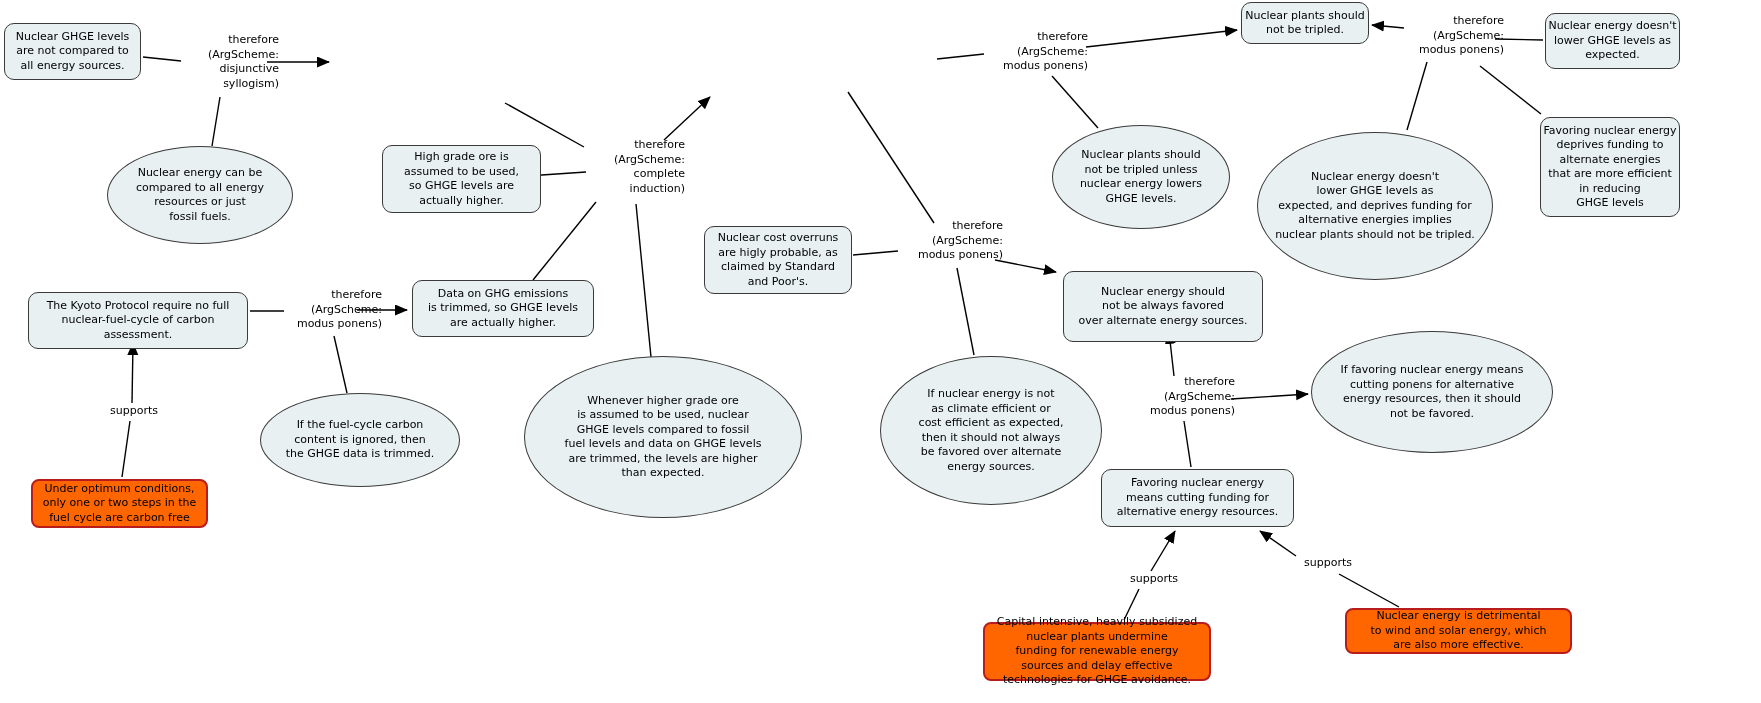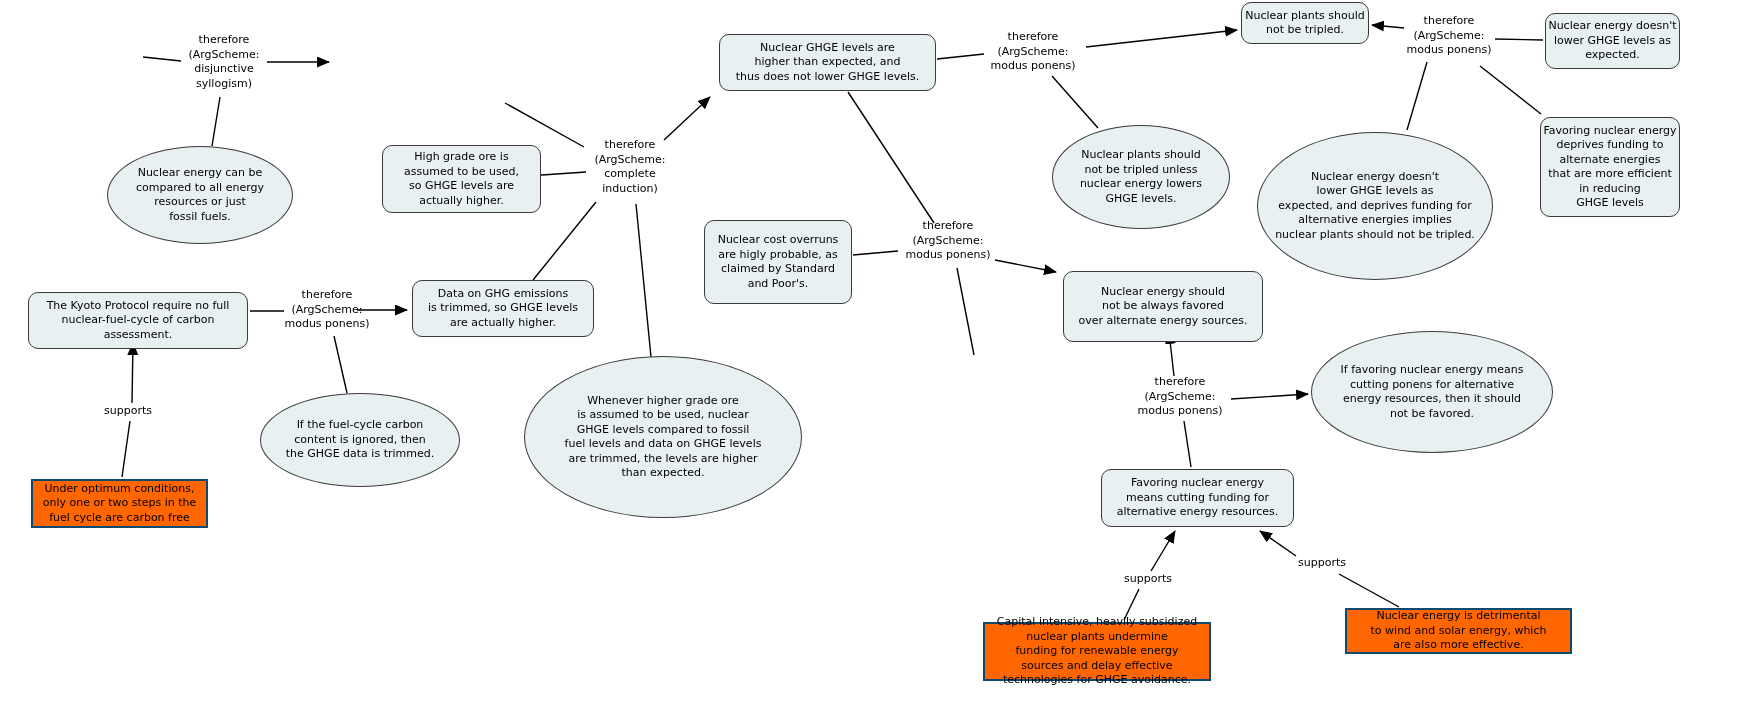--- a/index.html
+++ b/index.html
@@ -23,26 +23,26 @@
     border:1px solid var(--node-border,#3a3a3a);
     border-radius:10px;
   }
   .nellipse{
     background:var(--node-fill,#e8f0f2);
     border:1px solid var(--node-border,#3a3a3a);
     border-radius:50%;
   }
   .nhl{
     background:var(--highlight-fill,#ff6600);
-    border:2px solid #0c4a6e;
-    border-radius:0;
+    border:2px solid #b91c1c;
+    border-radius:8px;
   }
   .node-label{white-space:pre-line;display:block;padding:1px 2px;}
   .edge-label{
-    position:absolute;text-align:center;white-space:pre-line;
+    position:absolute;text-align:right;white-space:pre-line;
     background:transparent;
   }
 </style>
 </head>
 <body>
 
 <div id="canvas">
 
   <svg id="edges" width="1761" height="703" viewBox="0 0 1761 703">
     <defs>
@@ -78,30 +78,30 @@
       <line x1="250" y1="311" x2="284" y2="311"></line>
       <line x1="357" y1="310" x2="407" y2="310" marker-end="url(#arr)"></line>
       <line x1="334" y1="336" x2="347" y2="393"></line>
       <line x1="1543" y1="40" x2="1495" y2="39"></line>
       <line x1="1404" y1="28" x2="1372" y2="25" marker-end="url(#arr)"></line>
       <line x1="1427" y1="62" x2="1407" y2="130"></line>
       <line x1="1480" y1="66" x2="1541" y2="114"></line>
     </g>
   </svg>
 
+  <div class="node nrect" style="left:4px;top:23px;width:137px;height:57px">
+    <span class="node-label">Nuclear GHGE levels
+are not compared to
+all energy sources.</span>
+  </div>
   <div class="node nrect" style="left:382px;top:145px;width:159px;height:68px">
     <span class="node-label">High grade ore is
 assumed to be used,
 so GHGE levels are
 actually higher.</span>
-  </div>
-  <div class="node nrect" style="left:719px;top:34px;width:217px;height:57px">
-    <span class="node-label">Nuclear GHGE levels are
-higher than expected, and
-thus does not lower GHGE levels.</span>
   </div>
   <div class="node nrect" style="left:1241px;top:2px;width:128px;height:42px">
     <span class="node-label">Nuclear plants should
 not be tripled.</span>
   </div>
   <div class="node nrect" style="left:1545px;top:13px;width:135px;height:56px">
     <span class="node-label">Nuclear energy doesn't
 lower GHGE levels as
 expected.</span>
   </div>
@@ -116,21 +116,21 @@
   <div class="node nrect" style="left:28px;top:292px;width:220px;height:57px">
     <span class="node-label">The Kyoto Protocol require no full
 nuclear-fuel-cycle of carbon
 assessment.</span>
   </div>
   <div class="node nrect" style="left:412px;top:280px;width:182px;height:57px">
     <span class="node-label">Data on GHG emissions
 is trimmed, so GHGE levels
 are actually higher.</span>
   </div>
-  <div class="node nrect" style="left:704px;top:220px;width:148px;height:84px">
+  <div class="node nrect" style="left:704px;top:226px;width:148px;height:68px">
     <span class="node-label">Nuclear cost overruns
 are higly probable, as
 claimed by Standard
 and Poor's.</span>
   </div>
   <div class="node nrect" style="left:1063px;top:271px;width:200px;height:71px">
     <span class="node-label">Nuclear energy should
 not be always favored
 over alternate energy sources.</span>
   </div>
@@ -165,20 +165,28 @@
 the GHGE data is trimmed.</span>
   </div>
   <div class="node nellipse" style="left:524px;top:356px;width:278px;height:162px">
     <span class="node-label">Whenever higher grade ore
 is assumed to be used, nuclear
 GHGE levels compared to fossil
 fuel levels and data on GHGE levels
 are trimmed, the levels are higher
 than expected.</span>
   </div>
+  <div class="node nellipse" style="left:880px;top:356px;width:222px;height:149px">
+    <span class="node-label">If nuclear energy is not
+as climate efficient or
+cost efficient as expected,
+then it should not always
+be favored over alternate
+energy sources.</span>
+  </div>
   <div class="node nellipse" style="left:1311px;top:331px;width:242px;height:122px">
     <span class="node-label">If favoring nuclear energy means
 cutting ponens for alternative
 energy resources, then it should
 not be favored.</span>
   </div>
 
   <div class="node nhl" style="left:31px;top:479px;width:177px;height:49px">
     <span class="node-label">Under optimum conditions,
 only one or two steps in the

